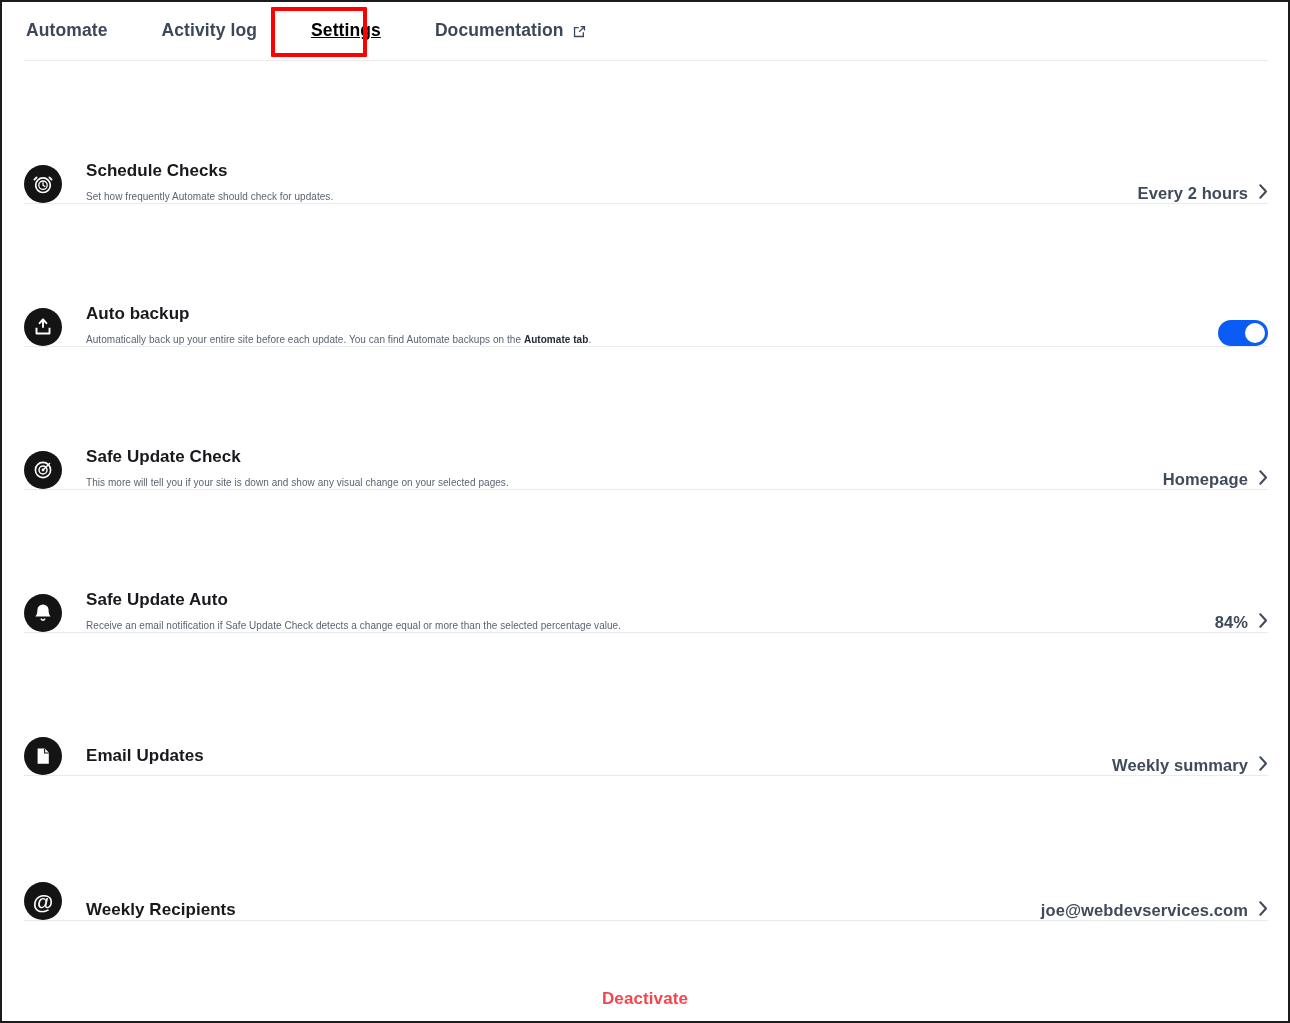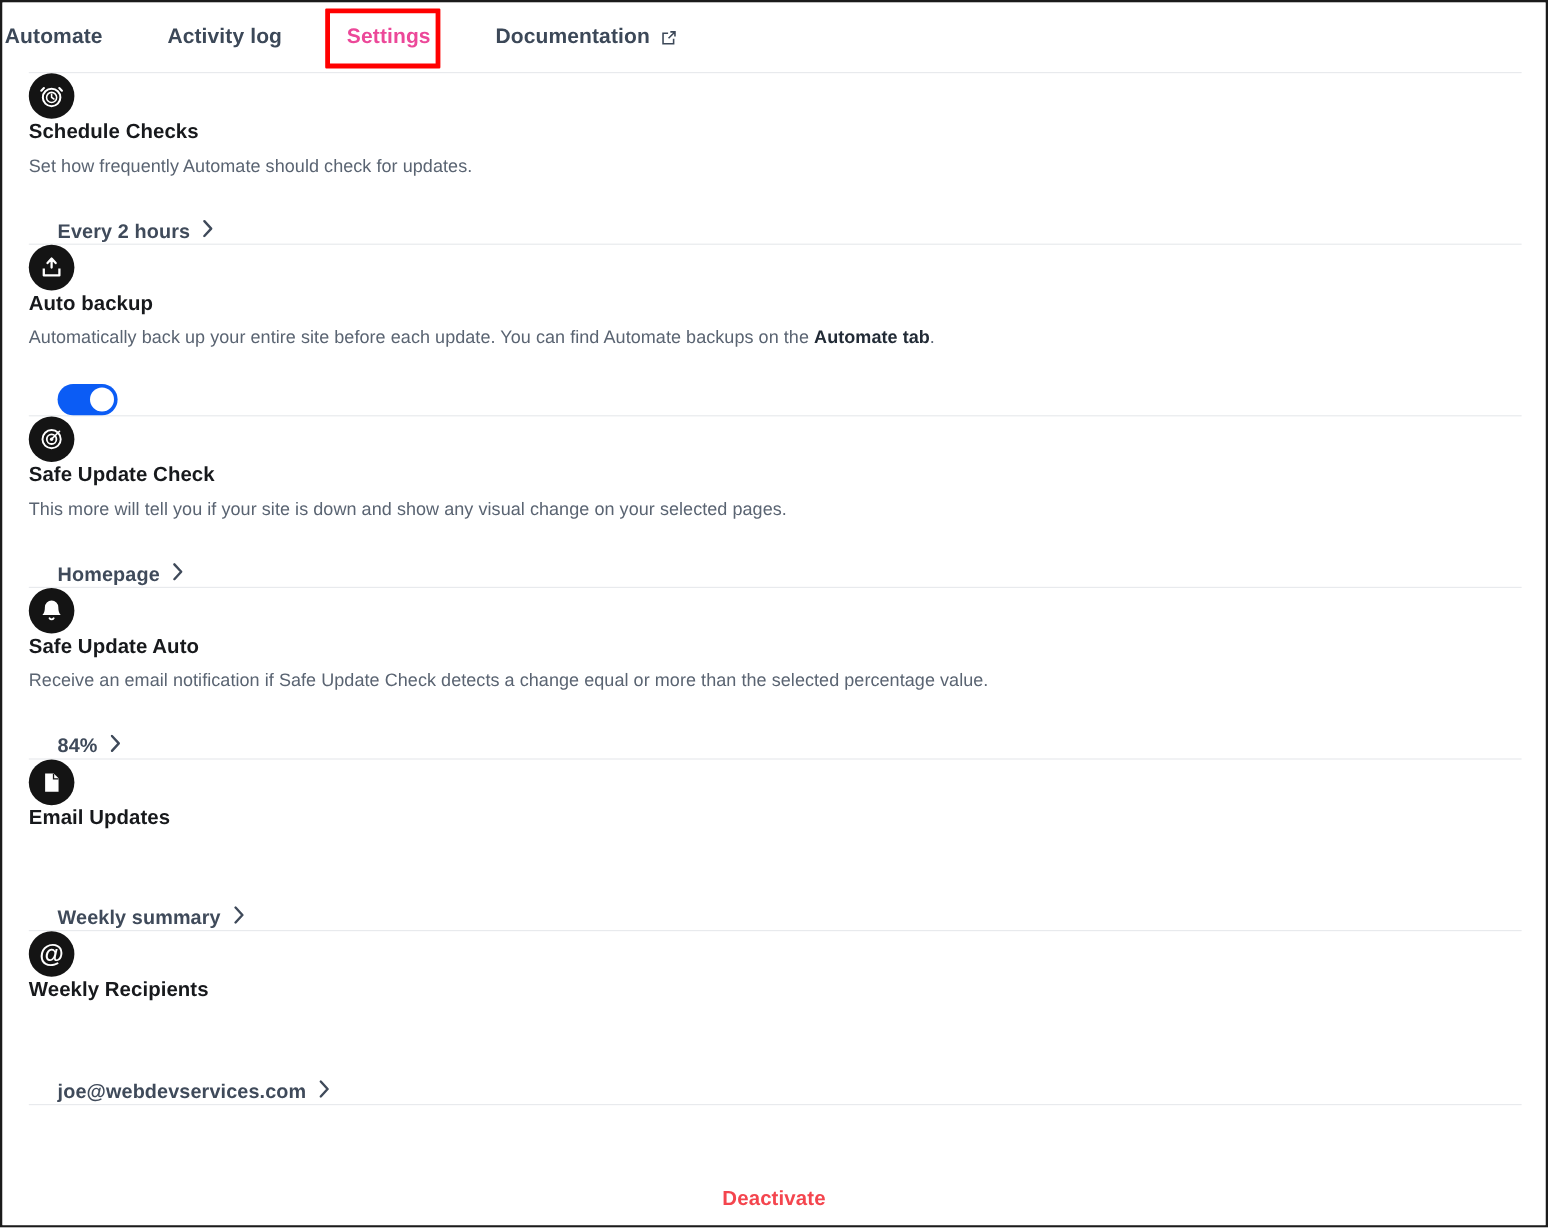--- a/index.html
+++ b/index.html
@@ -28,38 +28,40 @@
     height: 1019px;
     background: #fff;
   }
 
   
   .tabbar {
     position: relative;
     display: flex;
     align-items: center;
     height: 58px;
+    padding-left: 22px;
     box-sizing: border-box;
   }
   .tab {
     font-size: 17.5px;
     font-weight: bold;
     color: #3c4858;
     letter-spacing: 0.1px;
     margin-right: 50px;
     cursor: pointer;
     white-space: nowrap;
     display: flex;
     align-items: center;
     gap: 8px;
     line-height: 1;
     padding: 3px 2px;
   }
   .tab.active {
-    color: #ec4899;
+    color: #000000;
+    text-decoration: underline;
   }
   .tab-extlink svg { display: block; }
 
   
   .annotation-box {
     position: absolute;
     left: 269px;
     top: 5px;
     width: 96px;
     height: 50px;
@@ -71,25 +73,24 @@
 
   .divider {
     height: 1px;
     background: #e8eaed;
     margin: 0 20px 0 22px;
   }
 
   
   .row {
     display: flex;
-    align-items: flex-start;
+    align-items: flex-end;
     padding: 0 20px 0 22px;
     box-sizing: border-box;
     min-height: 142px;
-    flex-direction: column;
   }
   .row.compact { min-height: 144px; }
 
   .icon-wrap {
     flex: 0 0 auto;
     width: 38px;
     height: 38px;
     border-radius: 50%;
     background: #141414;
     display: flex;
@@ -113,21 +114,21 @@
   .row-title {
     font-size: 17px;
     font-weight: bold;
     color: #17191c;
     line-height: 1.25;
     margin-bottom: 9px;
     letter-spacing: 0.05px;
   }
   .row-title.solo { margin-bottom: 0; }
   .row-desc {
-    font-size: 15px;
+    font-size: 10px;
     color: #5a6472;
     line-height: 1.3;
     letter-spacing: 0.05px;
   }
   .row-desc .lnk {
     font-weight: bold;
     color: #222b36;
     cursor: pointer;
   }
 

